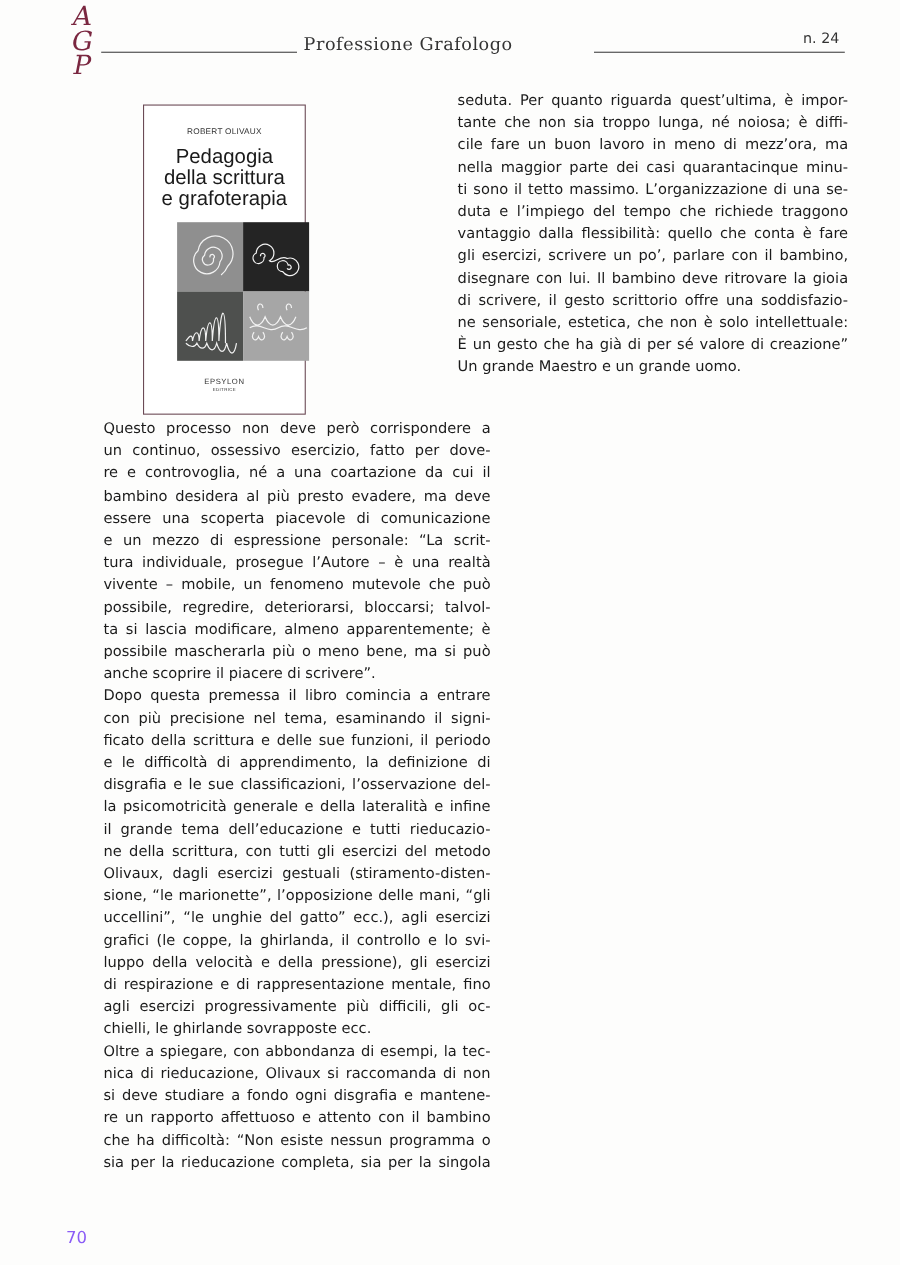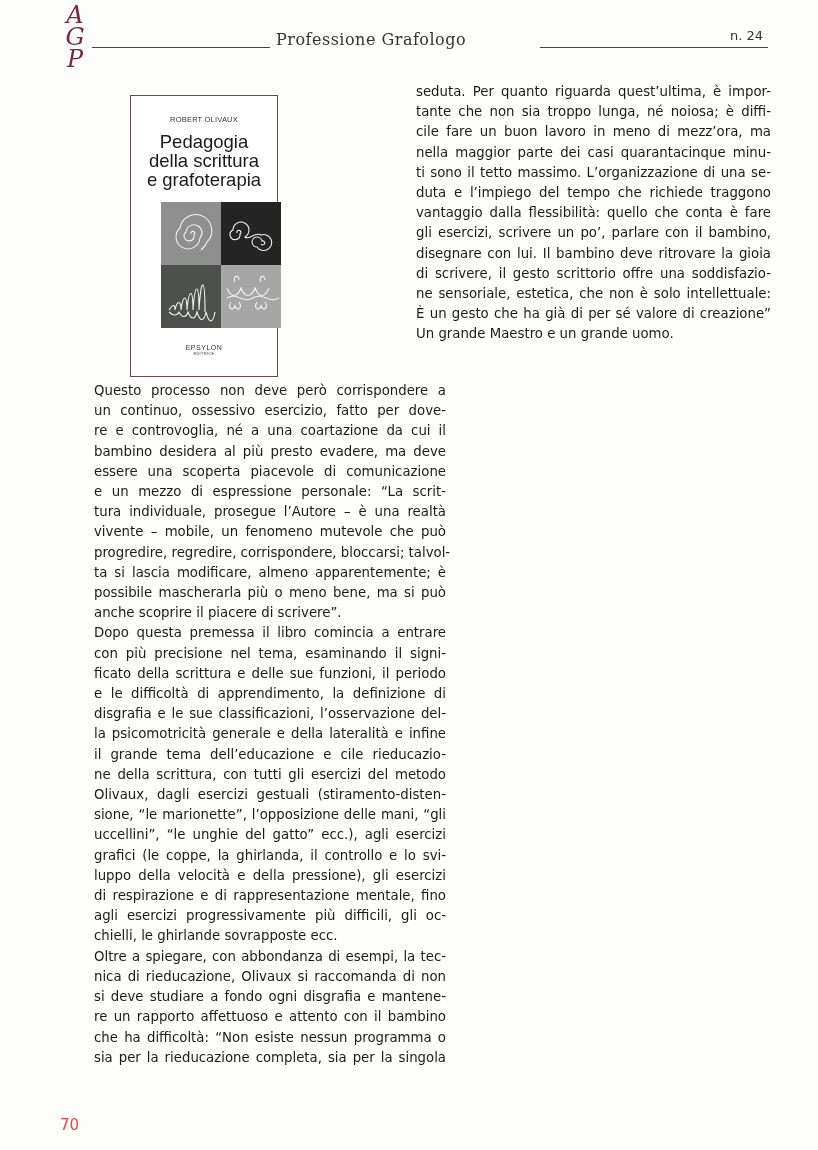--- a/index.html
+++ b/index.html
@@ -56,21 +56,21 @@
   .col {
     position: absolute; font-family: "DejaVu Sans", sans-serif; font-size: 13.3px; line-height: 20.2px;
     color: #1b1b1b; text-align: justify;
   }
   .col-right { left: 416px; top: 82px; width: 355px; }
   .col-left { left: 60px; top: 381px; width: 352px; margin-left: 34px; }
   .col p { margin: 0; }
   .line { display: block; text-align: justify; text-align-last: justify; white-space: nowrap; }
   .line.last { text-align-last: left; }
   .page-number {
-    position: absolute; left: 60px; top: 1116px; font-family: "DejaVu Sans", sans-serif; font-size: 15px; color: #ef4444;
+    position: absolute; left: 60px; top: 1116px; font-family: "DejaVu Sans", sans-serif; font-size: 15px; color: #8b5cf6;
   }
 </style>
 </head>
 <body>
 
 <div class="logo">
   <span>A</span>
   <span>G</span>
   <span>P</span>
 </div>
@@ -127,33 +127,33 @@
 <div class="col col-left">
   <p>
     <span class="line">Questo processo non deve però corrispondere a</span>
     <span class="line">un continuo, ossessivo esercizio, fatto per dove-</span>
     <span class="line">re e controvoglia, né a una coartazione da cui il</span>
     <span class="line">bambino desidera al più presto evadere, ma deve</span>
     <span class="line">essere una scoperta piacevole di comunicazione</span>
     <span class="line">e un mezzo di espressione personale: “La scrit-</span>
     <span class="line">tura individuale, prosegue l’Autore – è una realtà</span>
     <span class="line">vivente – mobile, un fenomeno mutevole che può</span>
-    <span class="line">progredire, regredire, corrispondere, bloccarsi; talvol-</span>
+    <span class="line">possibile, regredire, deteriorarsi, bloccarsi; talvol-</span>
     <span class="line">ta si lascia modificare, almeno apparentemente; è</span>
     <span class="line">possibile mascherarla più o meno bene, ma si può</span>
     <span class="line last">anche scoprire il piacere di scrivere”.</span>
   </p>
   <p>
     <span class="line">Dopo questa premessa il libro comincia a entrare</span>
     <span class="line">con più precisione nel tema, esaminando il signi-</span>
     <span class="line">ficato della scrittura e delle sue funzioni, il periodo</span>
     <span class="line">e le difficoltà di apprendimento, la definizione di</span>
     <span class="line">disgrafia e le sue classificazioni, l’osservazione del-</span>
     <span class="line">la psicomotricità generale e della lateralità e infine</span>
-    <span class="line">il grande tema dell’educazione e cile rieducazio-</span>
+    <span class="line">il grande tema dell’educazione e tutti rieducazio-</span>
     <span class="line">ne della scrittura, con tutti gli esercizi del metodo</span>
     <span class="line">Olivaux, dagli esercizi gestuali (stiramento-disten-</span>
     <span class="line">sione, “le marionette”, l’opposizione delle mani, “gli</span>
     <span class="line">uccellini”, “le unghie del gatto” ecc.), agli esercizi</span>
     <span class="line">grafici (le coppe, la ghirlanda, il controllo e lo svi-</span>
     <span class="line">luppo della velocità e della pressione), gli esercizi</span>
     <span class="line">di respirazione e di rappresentazione mentale, fino</span>
     <span class="line">agli esercizi progressivamente più difficili, gli oc-</span>
     <span class="line last">chielli, le ghirlande sovrapposte ecc.</span>
   </p>

